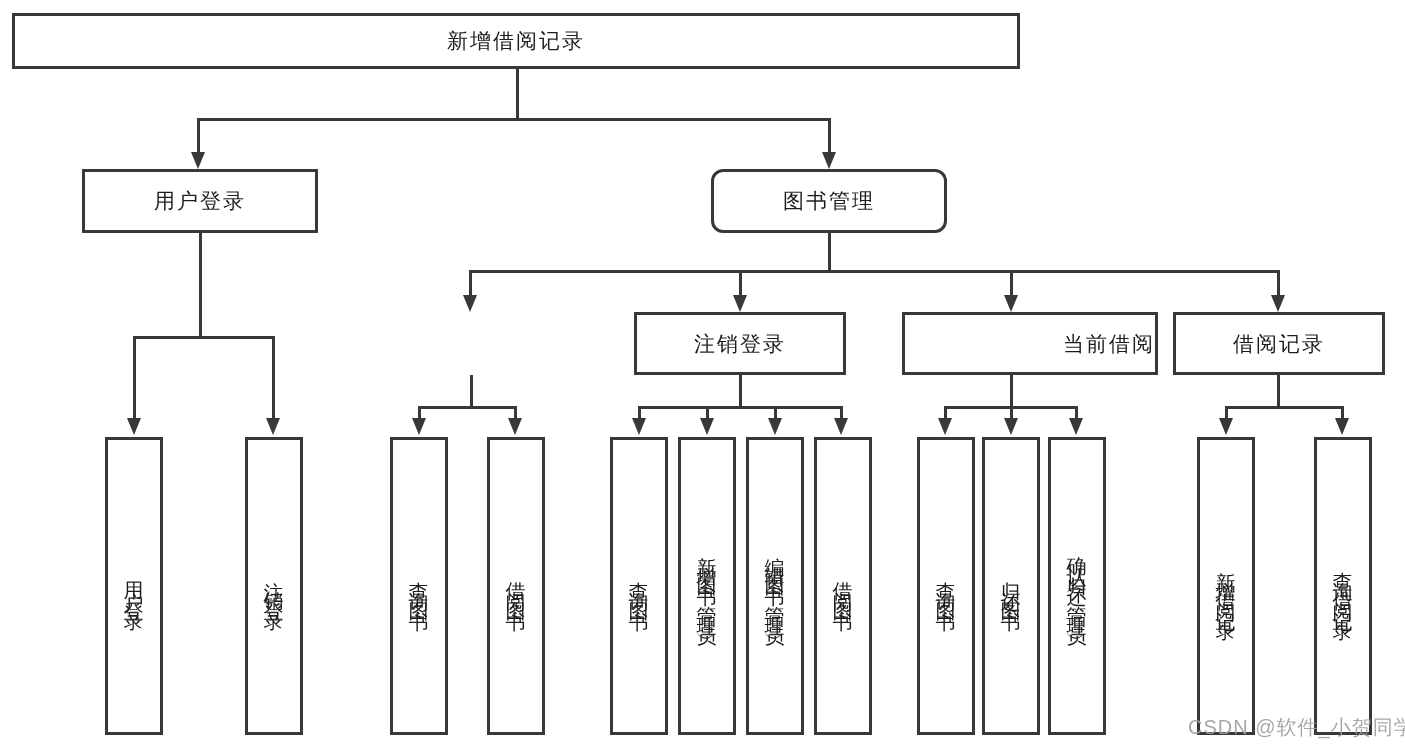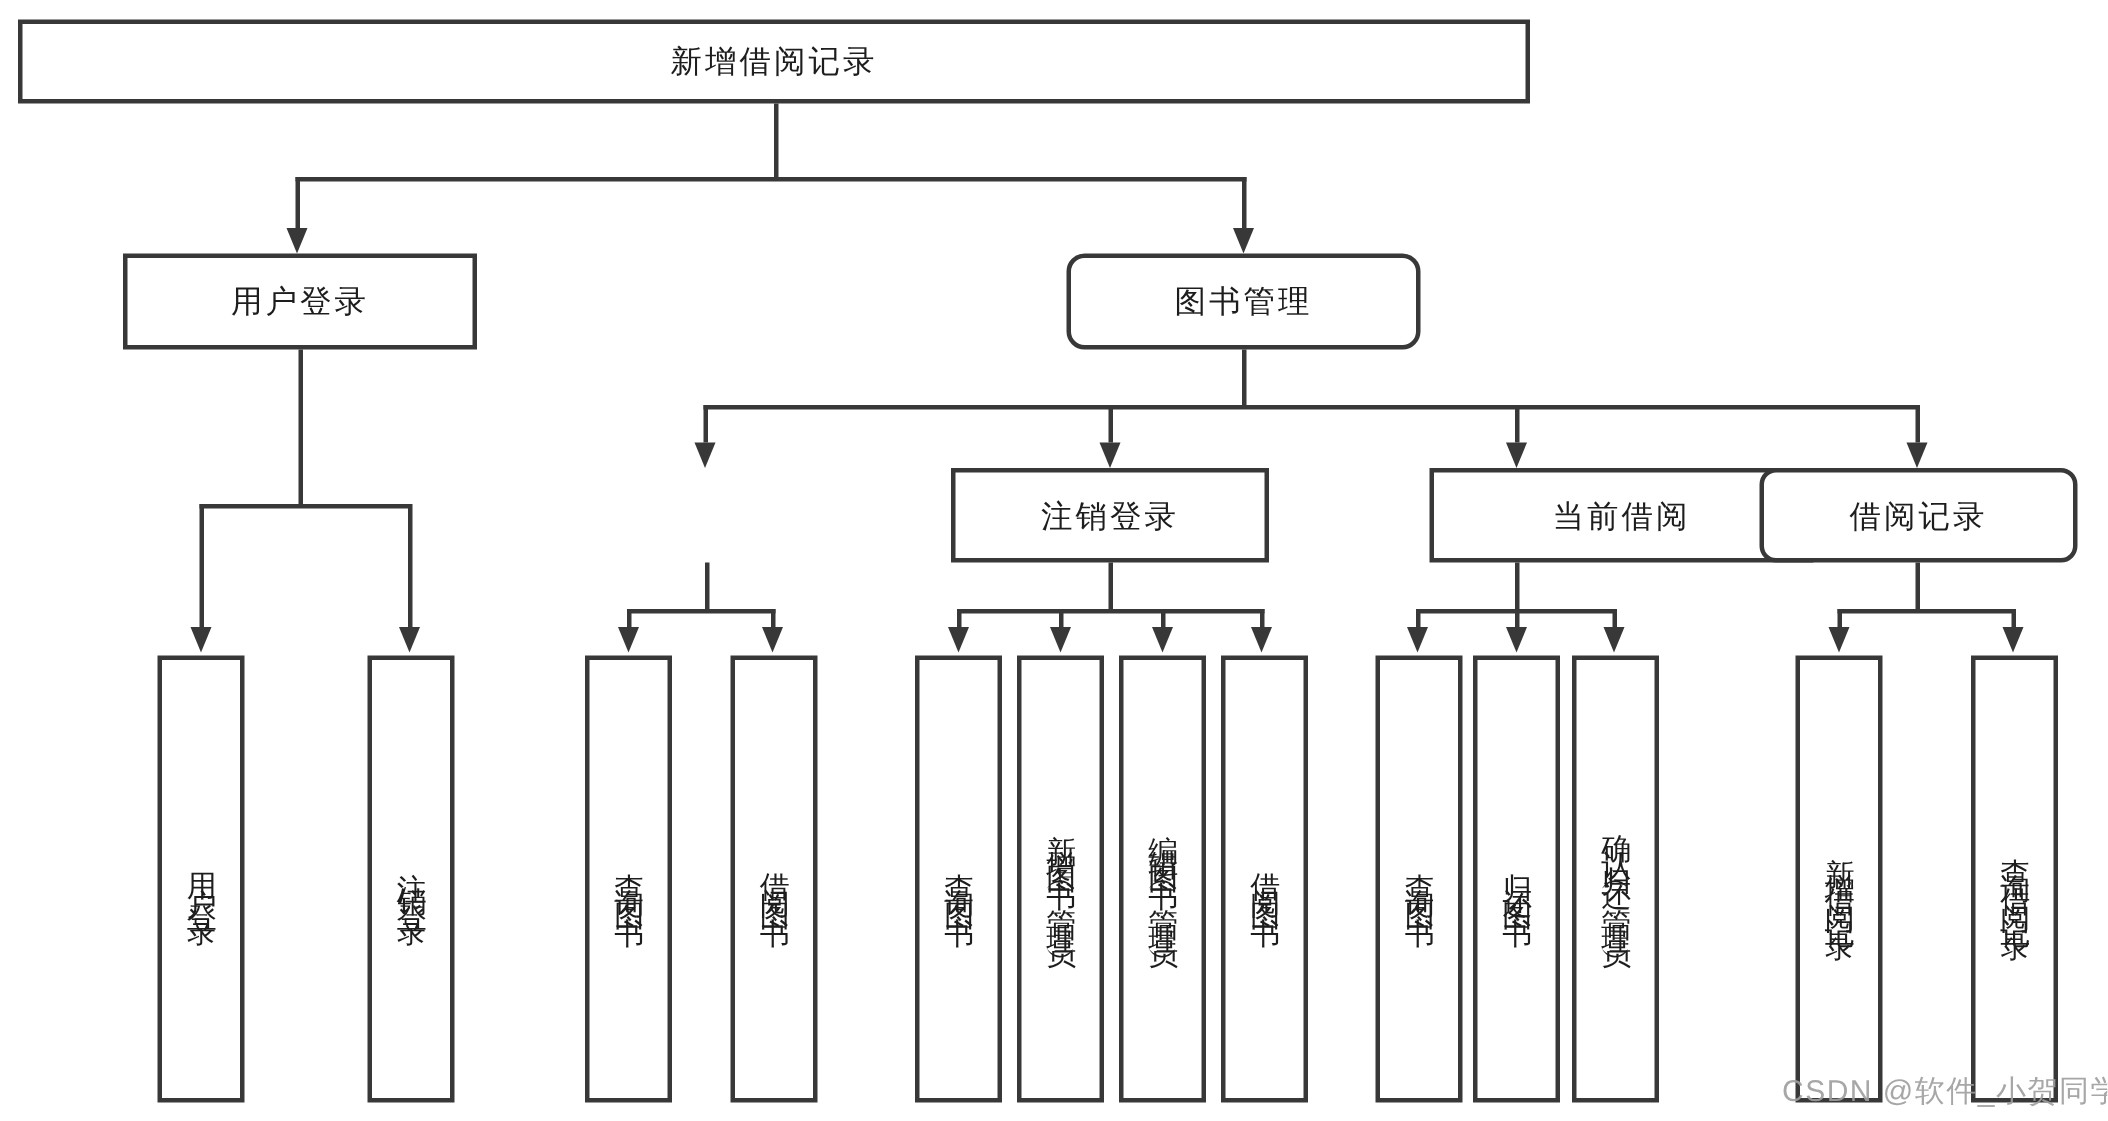--- a/index.html
+++ b/index.html
@@ -89,24 +89,24 @@
   <div class="lv" style="left:739px;top:270px;height:25px;"></div>
   <div class="arrow" style="left:733px;top:295px;"></div>
   <div class="lv" style="left:1010px;top:270px;height:25px;"></div>
   <div class="arrow" style="left:1004px;top:295px;"></div>
   <div class="lv" style="left:1277px;top:270px;height:25px;"></div>
   <div class="arrow" style="left:1271px;top:295px;"></div>
 
   <div class="box hbox" style="left:634px;top:312px;width:212px;height:63px;">
     <span>注销登录</span>
   </div>
-  <div class="box hbox" style="left:953px;top:312px;width:256px;height:63px;">
+  <div class="box hbox" style="left:902px;top:312px;width:256px;height:63px;justify-content:flex-end;">
     <span>当前借阅</span>
   </div>
-  <div class="box hbox" style="left:1173px;top:312px;width:212px;height:63px;border-radius:11px;">
+  <div class="box hbox" style="left:1173px;top:312px;width:212px;height:63px;">
     <span>借阅记录</span>
   </div>
 
   <div class="lv" style="left:470px;top:375px;height:33px;"></div>
   <div class="lh" style="left:418px;top:406px;width:99px;"></div>
   <div class="lv" style="left:418px;top:406px;height:12px;"></div>
   <div class="arrow" style="left:412px;top:418px;"></div>
   <div class="lv" style="left:514px;top:406px;height:12px;"></div>
   <div class="arrow" style="left:508px;top:418px;"></div>
 

